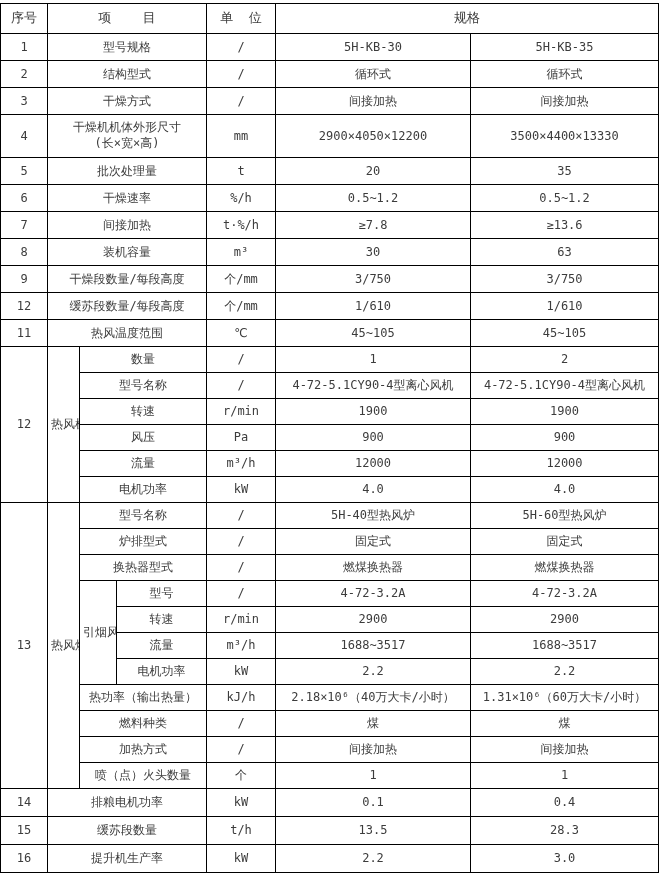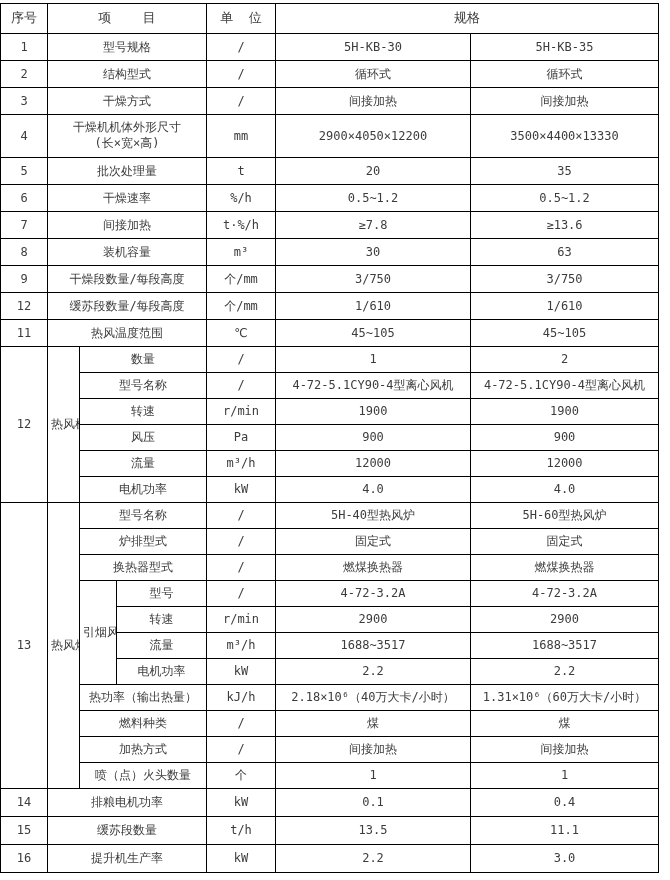--- a/index.html
+++ b/index.html
@@ -285,21 +285,21 @@
       <td colspan="3" class="l">排粮电机功率</td>
       <td>kW</td>
       <td>0.1</td>
       <td>0.4</td>
     </tr>
     <tr class="r28">
       <td>15</td>
       <td colspan="3" class="l">缓苏段数量</td>
       <td>t/h</td>
       <td>13.5</td>
-      <td>11.1</td>
+      <td>28.3</td>
     </tr>
     <tr class="r28">
       <td>16</td>
       <td colspan="3" class="l">提升机生产率</td>
       <td>kW</td>
       <td>2.2</td>
       <td>3.0</td>
     </tr>
   </tbody>
     </table>

